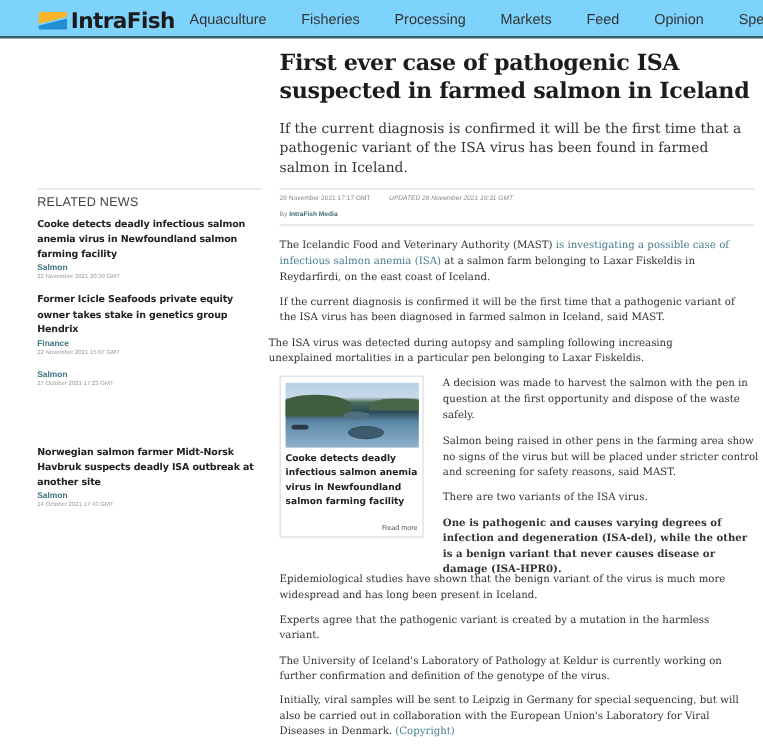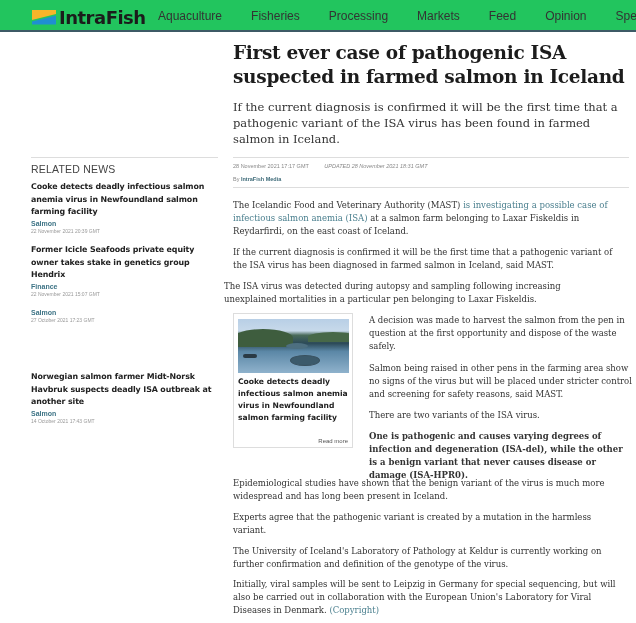--- a/index.html
+++ b/index.html
@@ -1,20 +1,20 @@
 <!DOCTYPE html>
 <html><head>
 <meta charset="utf-8">
 <style>
   * { box-sizing: border-box; margin: 0; padding: 0; }
   html, body { width: 636px; height: 623px; overflow: hidden; background: #ffffff; }
   body { font-family: "Liberation Sans", sans-serif; color: #222; position: relative; }
 
   
-  .header { position: absolute; left: 0; top: 0; width: 636px; height: 32px; border-bottom: 2px solid #3d5a66; background: #22c55e; }
+  .header { position: absolute; left: 0; top: 0; width: 636px; height: 32px; border-bottom: 2px solid #3d5a66; background: #7dd3fc; }
   .logo { position: absolute; left: 32px; top: 7px; height: 20px; display: flex; align-items: center; }
   .logo-mark { width: 24px; height: 15px; position: relative; overflow: hidden; margin-right: 3px; }
   .logo-mark .y { position: absolute; left: 0; top: 0; width: 24px; height: 15px; background: #f6b52a; clip-path: polygon(0 0, 100% 0, 100% 30%, 0 70%); }
   .logo-mark .b { position: absolute; left: 0; top: 0; width: 24px; height: 15px; background: #1f8fd1; clip-path: polygon(0 80%, 100% 40%, 100% 100%, 0 100%); }
   .logo-text { font-family: "DejaVu Sans", sans-serif; font-weight: bold; font-size: 18px; color: #1b1b1b; letter-spacing: -0.5px; }
   .nav { position: absolute; left: 158px; top: 9px; display: flex; gap: 15px; font-size: 12px; color: #333; }
   .nav span { margin-right: 14px; white-space: nowrap; }
   .nav .chev { display: inline-block; font-weight: bold; font-size: 10px; margin-left: 2px; }
 
   
@@ -116,20 +116,20 @@
     <div class="hill1"></div>
       <div class="hill2"></div>
       <div class="pen2"></div>
       <div class="pen1"></div>
       <div class="boat"></div>
   </div>
   <div class="card-title">Cooke detects deadly infectious salmon anemia virus in Newfoundland salmon farming facility</div>
   <div class="card-more">Read more</div>
 </div>
 
-<p class="body-p" style="left:369px; top:314px; width:262px;">A decision was made to harvest the salmon from the pen in question at the first opportunity and dispose of the waste safely.</p>
+<p class="body-p" style="left:369px; top:314px; width:262px;">A decision was made to harvest the salmon with the pen in question at the first opportunity and dispose of the waste safely.</p>
 <p class="body-p" style="left:369px; top:362px; width:265px;">Salmon being raised in other pens in the farming area show no signs of the virus but will be placed under stricter control and screening for safety reasons, said MAST.</p>
 <p class="body-p" style="left:369px; top:409px; width:262px;">There are two variants of the ISA virus.</p>
 <p class="body-p" style="left:369px; top:430px; width:264px;font-weight:bold;">One is pathogenic and causes varying degrees of infection and degeneration (ISA-del), while the other is a benign variant that never causes disease or damage (ISA-HPR0).</p>
 <p class="body-p" style="left:233px; top:477px; width:390px;">Epidemiological studies have shown that the benign variant of the virus is much more widespread and has long been present in Iceland.</p>
 <p class="body-p" style="left:233px; top:511px; width:380px;">Experts agree that the pathogenic variant is created by a mutation in the harmless variant.</p>
 <p class="body-p" style="left:233px; top:545px; width:390px;">The University of Iceland's Laboratory of Pathology at Keldur is currently working on further confirmation and definition of the genotype of the virus.</p>
 <p class="body-p" style="left:233px; top:578px; width:395px;"><span>Initially, viral samples will be sent to Leipzig in Germany for special sequencing, but will also be carried out in collaboration with the European Union's Laboratory for Viral Diseases in Denmark. </span><span class="link">(Copyright)</span></p>
 
 </body></html>

